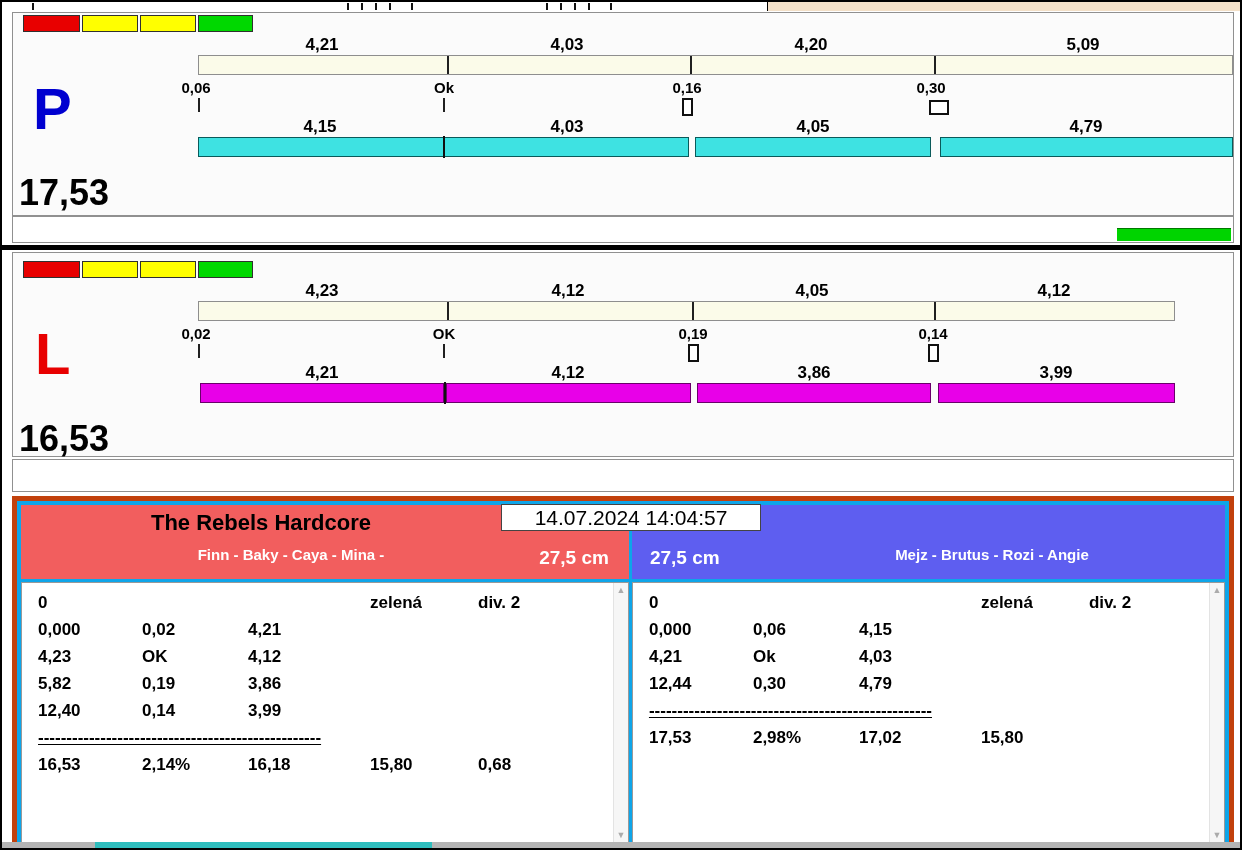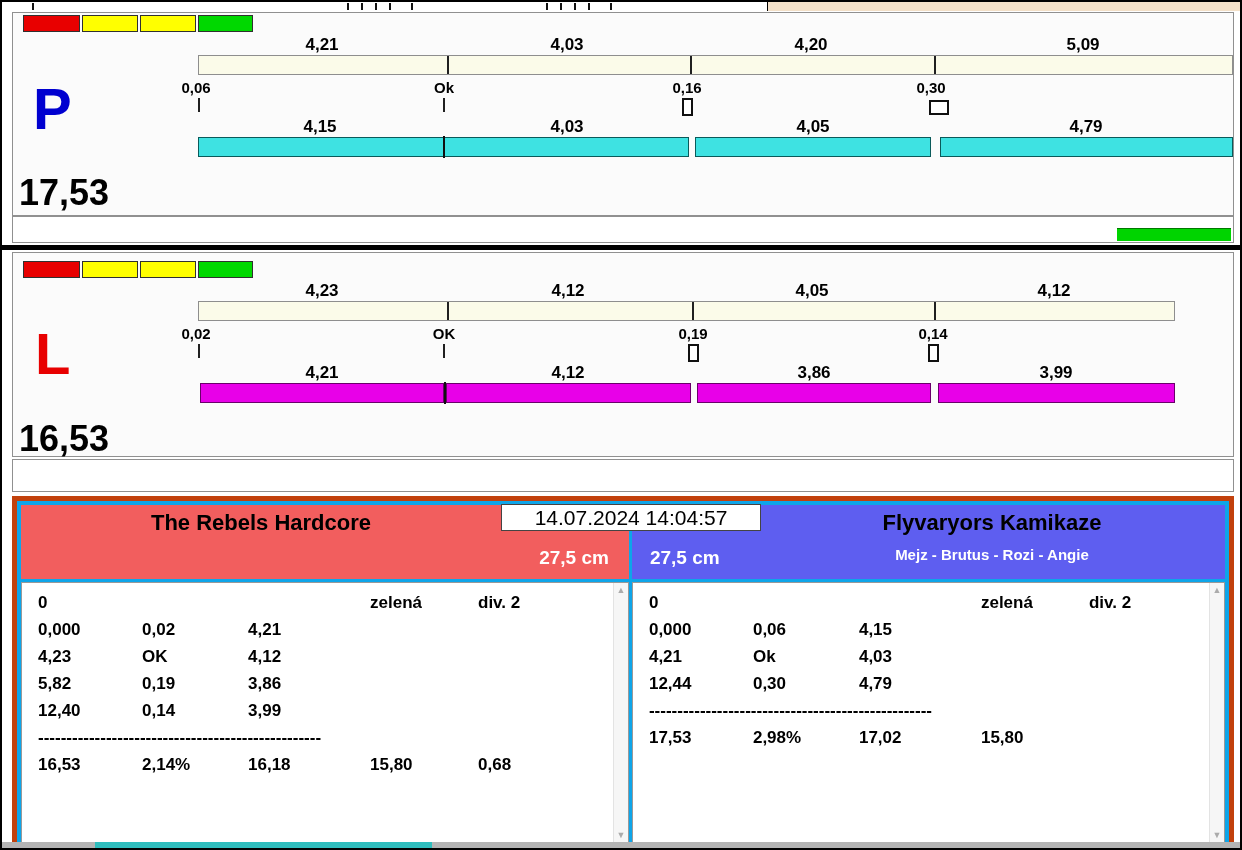--- a/index.html
+++ b/index.html
@@ -37,21 +37,21 @@
   .thead-blue { width:598px; }
   .tname { position:absolute; font-size:22px; font-weight:bold; color:#000; text-align:center; white-space:nowrap; }
   .tdogs { position:absolute; font-size:15px; font-weight:bold; color:#fff; text-align:center; white-space:nowrap; }
   .tcm { position:absolute; font-size:19px; font-weight:bold; color:#fff; white-space:nowrap; }
   .datetime { position:absolute; left:484px; top:3px; width:260px; height:27px; background:#fff; border:1px solid #444;
               font-size:21px; color:#000; text-align:center; line-height:25px; white-space:nowrap; }
   .tbodies { display:flex; gap:3px; margin-top:3px; height:261px; }
   .rarea { position:relative; background:#fff; height:100%; border:1px solid #999; overflow:hidden;
            font-size:17px; font-weight:bold; color:#000; padding-top:6px; }
   .rarea-l { width:613px; } .rarea-r { width:598px; }
-  .rrow { padding-left:16px; line-height:27px; white-space:nowrap; }
+  .rrow { padding-left:16px; line-height:27px; white-space:nowrap;text-decoration:underline; }
   .rrow span { display:inline-block; }
   .c1{width:104px} .c2{width:106px} .c3{width:122px} .c4{width:108px}
   .sbar { position:absolute; right:0; top:0; width:15px; height:100%; background:#F6F6F6; border-left:1px solid #E3E3E3; }
   .sarr { position:absolute; left:0; width:100%; text-align:center; font-size:9px; color:#ABABAB; line-height:10px; }
 
   .bottom-strip { position:absolute; left:0; top:840px; width:1238px; height:6px; background:#B4B4B4; }
   .tealbar { position:absolute; left:93px; top:0; width:337px; height:6px; background:#2FBDBD; }
 </style>
 </head>
 <body>
@@ -162,25 +162,25 @@
     <div class="lane-letter" style="left: 22px; top: 73px; color: rgb(232, 0, 0);">L</div>
     <div class="lane-total" style="left:6px;top:166px">16,53</div>
   </section>
 
   <div class="statusrow" style="top:457px;height:33px"></div>
 
   <div class="bottom-panel">
     <div class="theaders">
       <div class="thead thead-red" style="background-color: rgb(242, 94, 94);">
         <div class="tname" style="left:0;top:5px;width:480px">The Rebels Hardcore</div>
+        <div class="tdogs" style="left:0;top:41px;width:540px">Finn - Baky - Caya - Mina -</div>
         <div class="tcm" style="right:20px;top:42px">27,5 cm</div>
       </div>
       <div class="thead thead-blue" style="background-color: rgb(94, 94, 240);">
         <div class="tcm" style="left:18px;top:42px">27,5 cm</div>
-        <div class="tname" style="left:120px;top:5px;width:480px">Flyvaryors Kamikaze</div>
         <div class="tdogs" style="left:120px;top:41px;width:480px">Mejz - Brutus - Rozi - Angie</div>
       </div>
     </div>
 
     <div class="datetime">14.07.2024 14:04:57</div>
 
     <div class="tbodies">
 
       <div class="rarea rarea-l">
         <div class="rrow">

